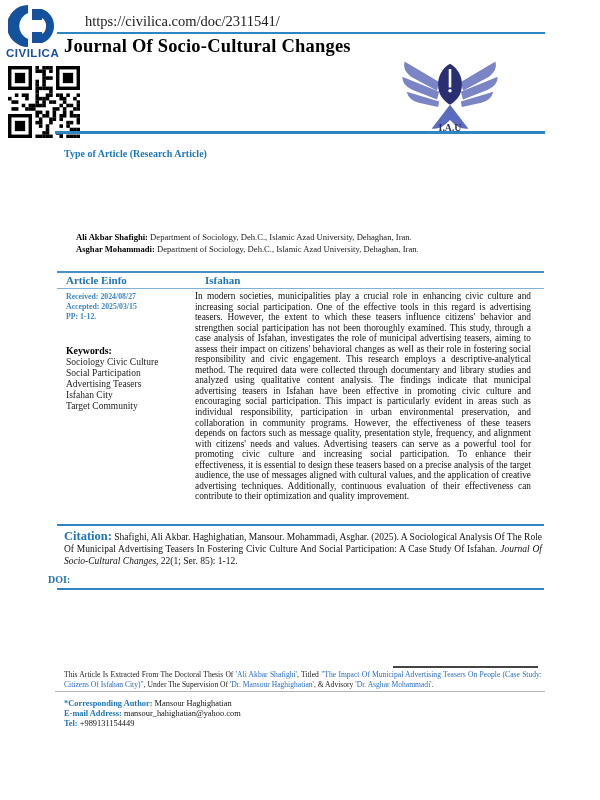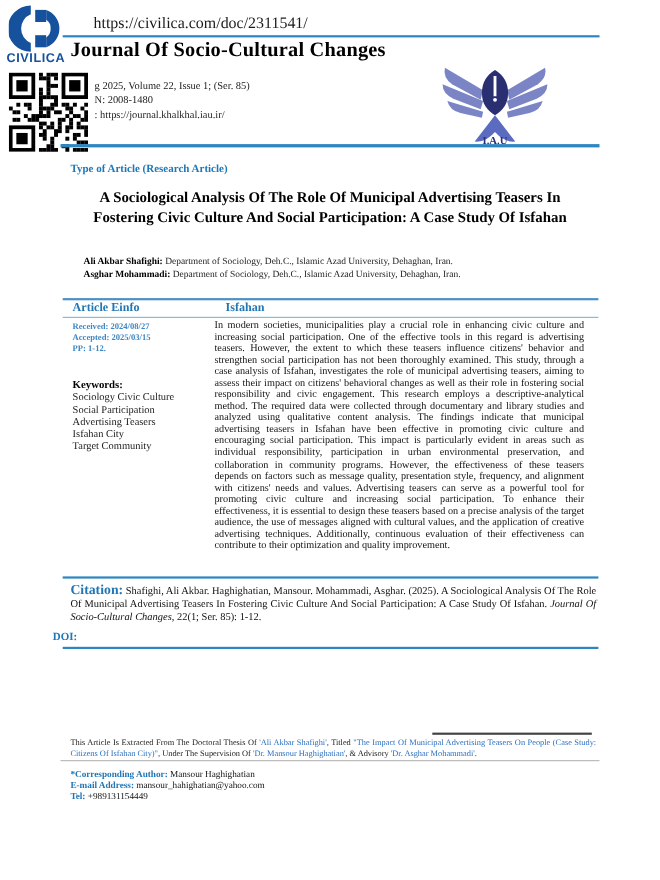--- a/index.html
+++ b/index.html
@@ -204,25 +204,20 @@
         <rect x="6.857142857142857" y="6.857142857142857" width="10.285714285714285" height="10.285714285714285" fill="#000"></rect>
         <rect x="48" y="0" width="24" height="24" fill="#000"></rect>
         <rect x="51.42857142857142" y="3.4285714285714284" width="17.142857142857142" height="17.142857142857142" fill="#fff"></rect>
         <rect x="54.857142857142854" y="6.857142857142857" width="10.285714285714285" height="10.285714285714285" fill="#000"></rect>
         <rect x="0" y="48" width="24" height="24" fill="#000"></rect>
         <rect x="3.4285714285714284" y="51.42857142857142" width="17.142857142857142" height="17.142857142857142" fill="#fff"></rect>
         <rect x="6.857142857142857" y="54.857142857142854" width="10.285714285714285" height="10.285714285714285" fill="#000"></rect>
       </svg>
   </div>
 
-  <div class="abs issue-block">
-    <div>g 2025, Volume 22, Issue 1; (Ser. 85)</div>
-    <div>N: 2008-1480</div>
-    <a href="#">: https://journal.khalkhal.iau.ir/</a>
-  </div>
 
   <div class="abs iau">
     <svg width="110" height="78" viewBox="0 0 100 72">
 
       <path d="M40 25 L8 6 Q6 14 14 20 L38 33 Z" fill="#7b85c6"></path>
       <path d="M40 34 L6 20 Q6 28 15 32 L38 41 Z" fill="#7b85c6"></path>
       <path d="M40 43 L10 34 Q12 42 21 44 L39 48 Z" fill="#7b85c6"></path>
 
       <path d="M60 25 L92 6 Q94 14 86 20 L62 33 Z" fill="#7b85c6"></path>
       <path d="M60 34 L94 20 Q94 28 85 32 L62 41 Z" fill="#7b85c6"></path>
@@ -233,24 +228,20 @@
       <circle cx="50" cy="33" r="1.6" fill="#ffffff"></circle>
 
       <path d="M50 46 L33 68 Q42 69 50 60 Q58 69 67 68 Z" fill="#5b6cc0"></path>
       <text x="50" y="70" text-anchor="middle" font-family="Liberation Serif, serif" font-size="9" font-weight="bold" fill="#2a2f72">I.A.U</text>
     </svg>
   </div>
 
   <div class="abs rule-thick"></div>
 
   <div class="abs type-label">Type of Article (Research Article)</div>
-  <div class="abs paper-title">
-    <div>A Sociological Analysis Of The Role Of Municipal Advertising Teasers In</div>
-    <div>Fostering Civic Culture And Social Participation: A Case Study Of Isfahan</div>
-  </div>
 
   <div class="abs authors">
     <div><b>Ali Akbar Shafighi:</b><span> Department of Sociology, Deh.C., Islamic Azad University, Dehaghan, Iran.</span></div>
     <div><b>Asghar Mohammadi:</b><span> Department of Sociology, Deh.C., Islamic Azad University, Dehaghan, Iran.</span></div>
   </div>
 
   <div class="abs rule-tbl-top"></div>
   <div class="abs col-head einfo-head">Article Einfo</div>
   <div class="abs col-head abs-head">Isfahan</div>
   <div class="abs rule-tbl-sub"></div>

